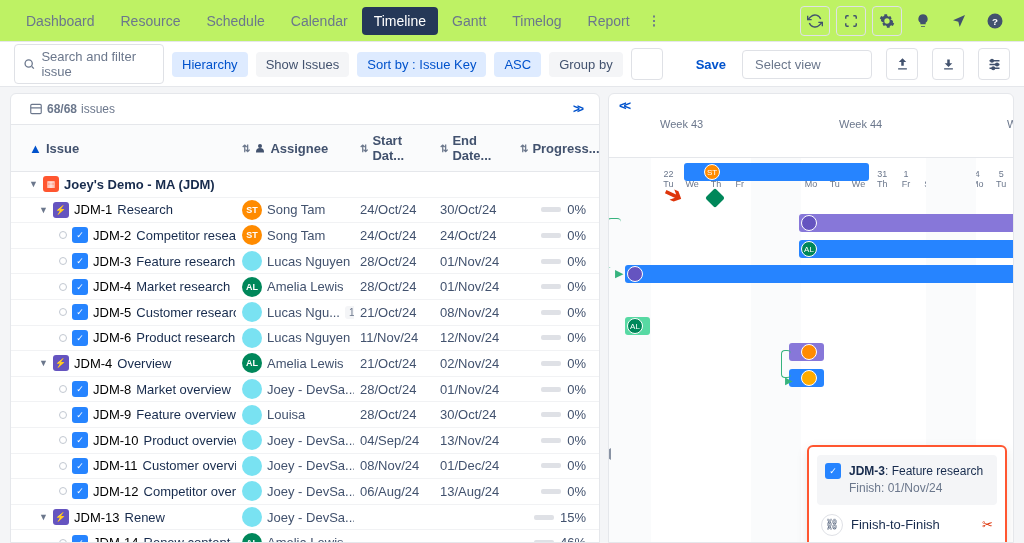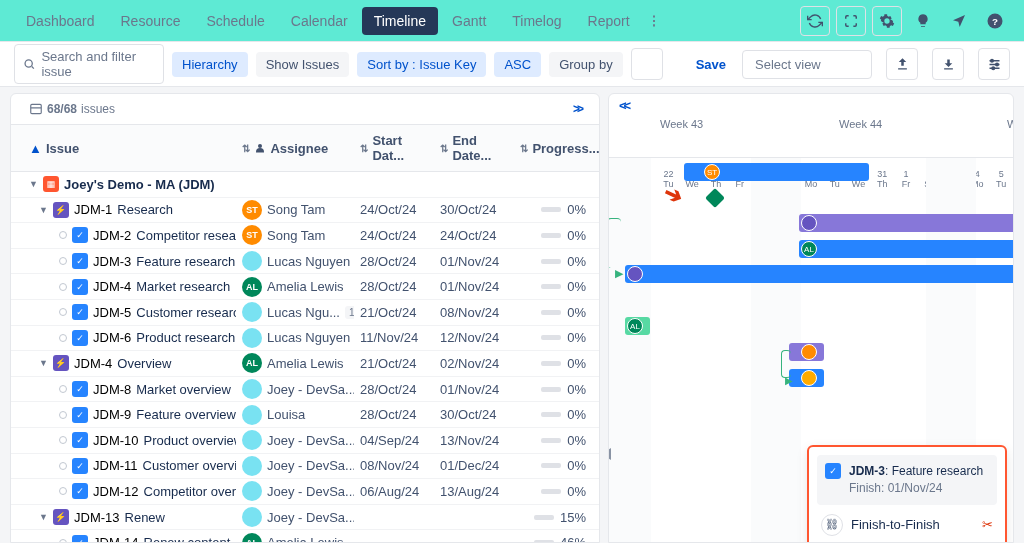--- a/index.html
+++ b/index.html
@@ -1,19 +1,19 @@
 <!DOCTYPE html>
 <html><head>
 <meta charset="utf-8">
 <style>
 * { margin: 0; padding: 0; box-sizing: border-box; font-family: -apple-system, BlinkMacSystemFont, "Segoe UI", sans-serif; }
 body { background: #f4f5f7; font-size: 13px; color: #172b4d; width: 1024px; height: 543px; overflow: hidden; }
 
 
-.topnav { display: flex; align-items: center; padding: 0 14px; background: #5eead4; border-bottom: 1px solid #e5e7eb; height: 42px; }
+.topnav { display: flex; align-items: center; padding: 0 14px; background: #bef264; border-bottom: 1px solid #e5e7eb; height: 42px; }
 .topnav .tabs { display: flex; gap: 2px; }
 .topnav .tab { padding: 6px 12px; color: #6b778c; cursor: pointer; border-radius: 4px; font-size: 14px; }
 .topnav .tab.active { background: #253858; color: #fff; }
 .topnav .dots { color: #6b778c; padding: 6px; cursor: pointer; font-weight: bold; }
 .topnav .spacer { flex: 1; }
 .topnav .iconbtn { width: 30px; height: 30px; display: flex; align-items: center; justify-content: center; border: 1px solid #dfe1e6; border-radius: 4px; margin-left: 6px; cursor: pointer; color: #42526e; }
 .topnav .iconbtn.noborder { border: none; }
 
 
 .toolbar { display: flex; align-items: center; padding: 8px 14px; background: #fff; gap: 8px; height: 44px; }

